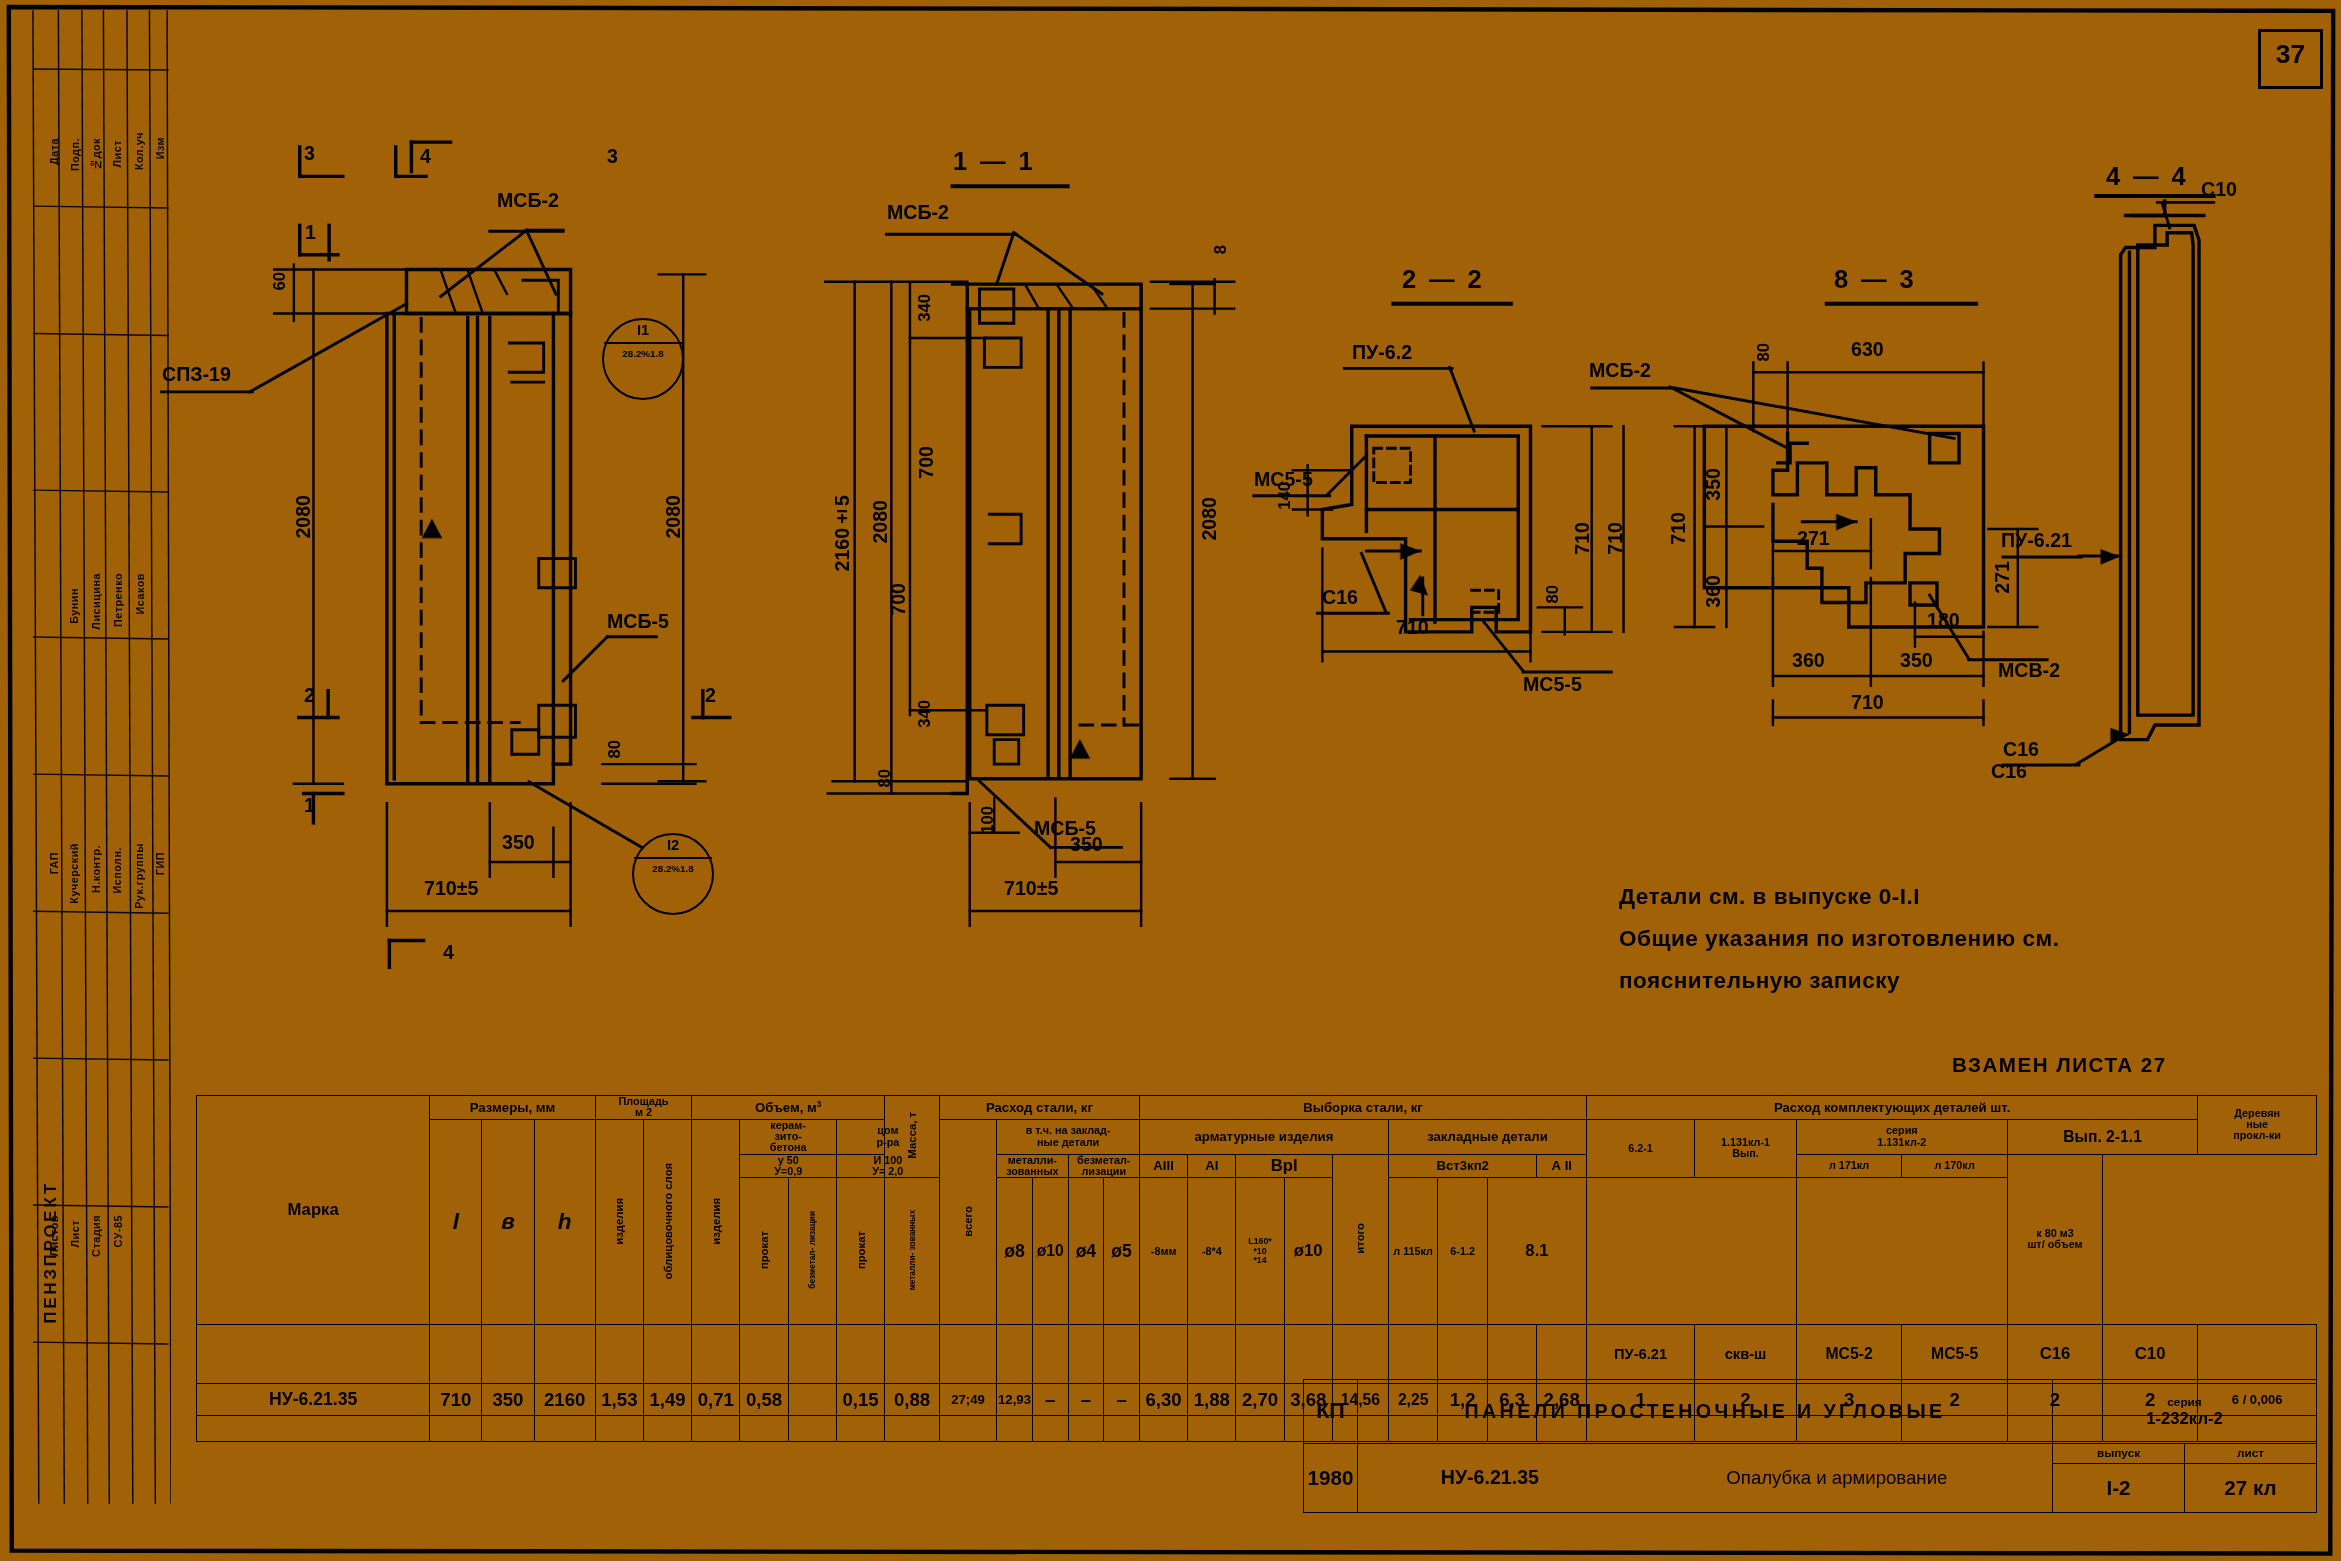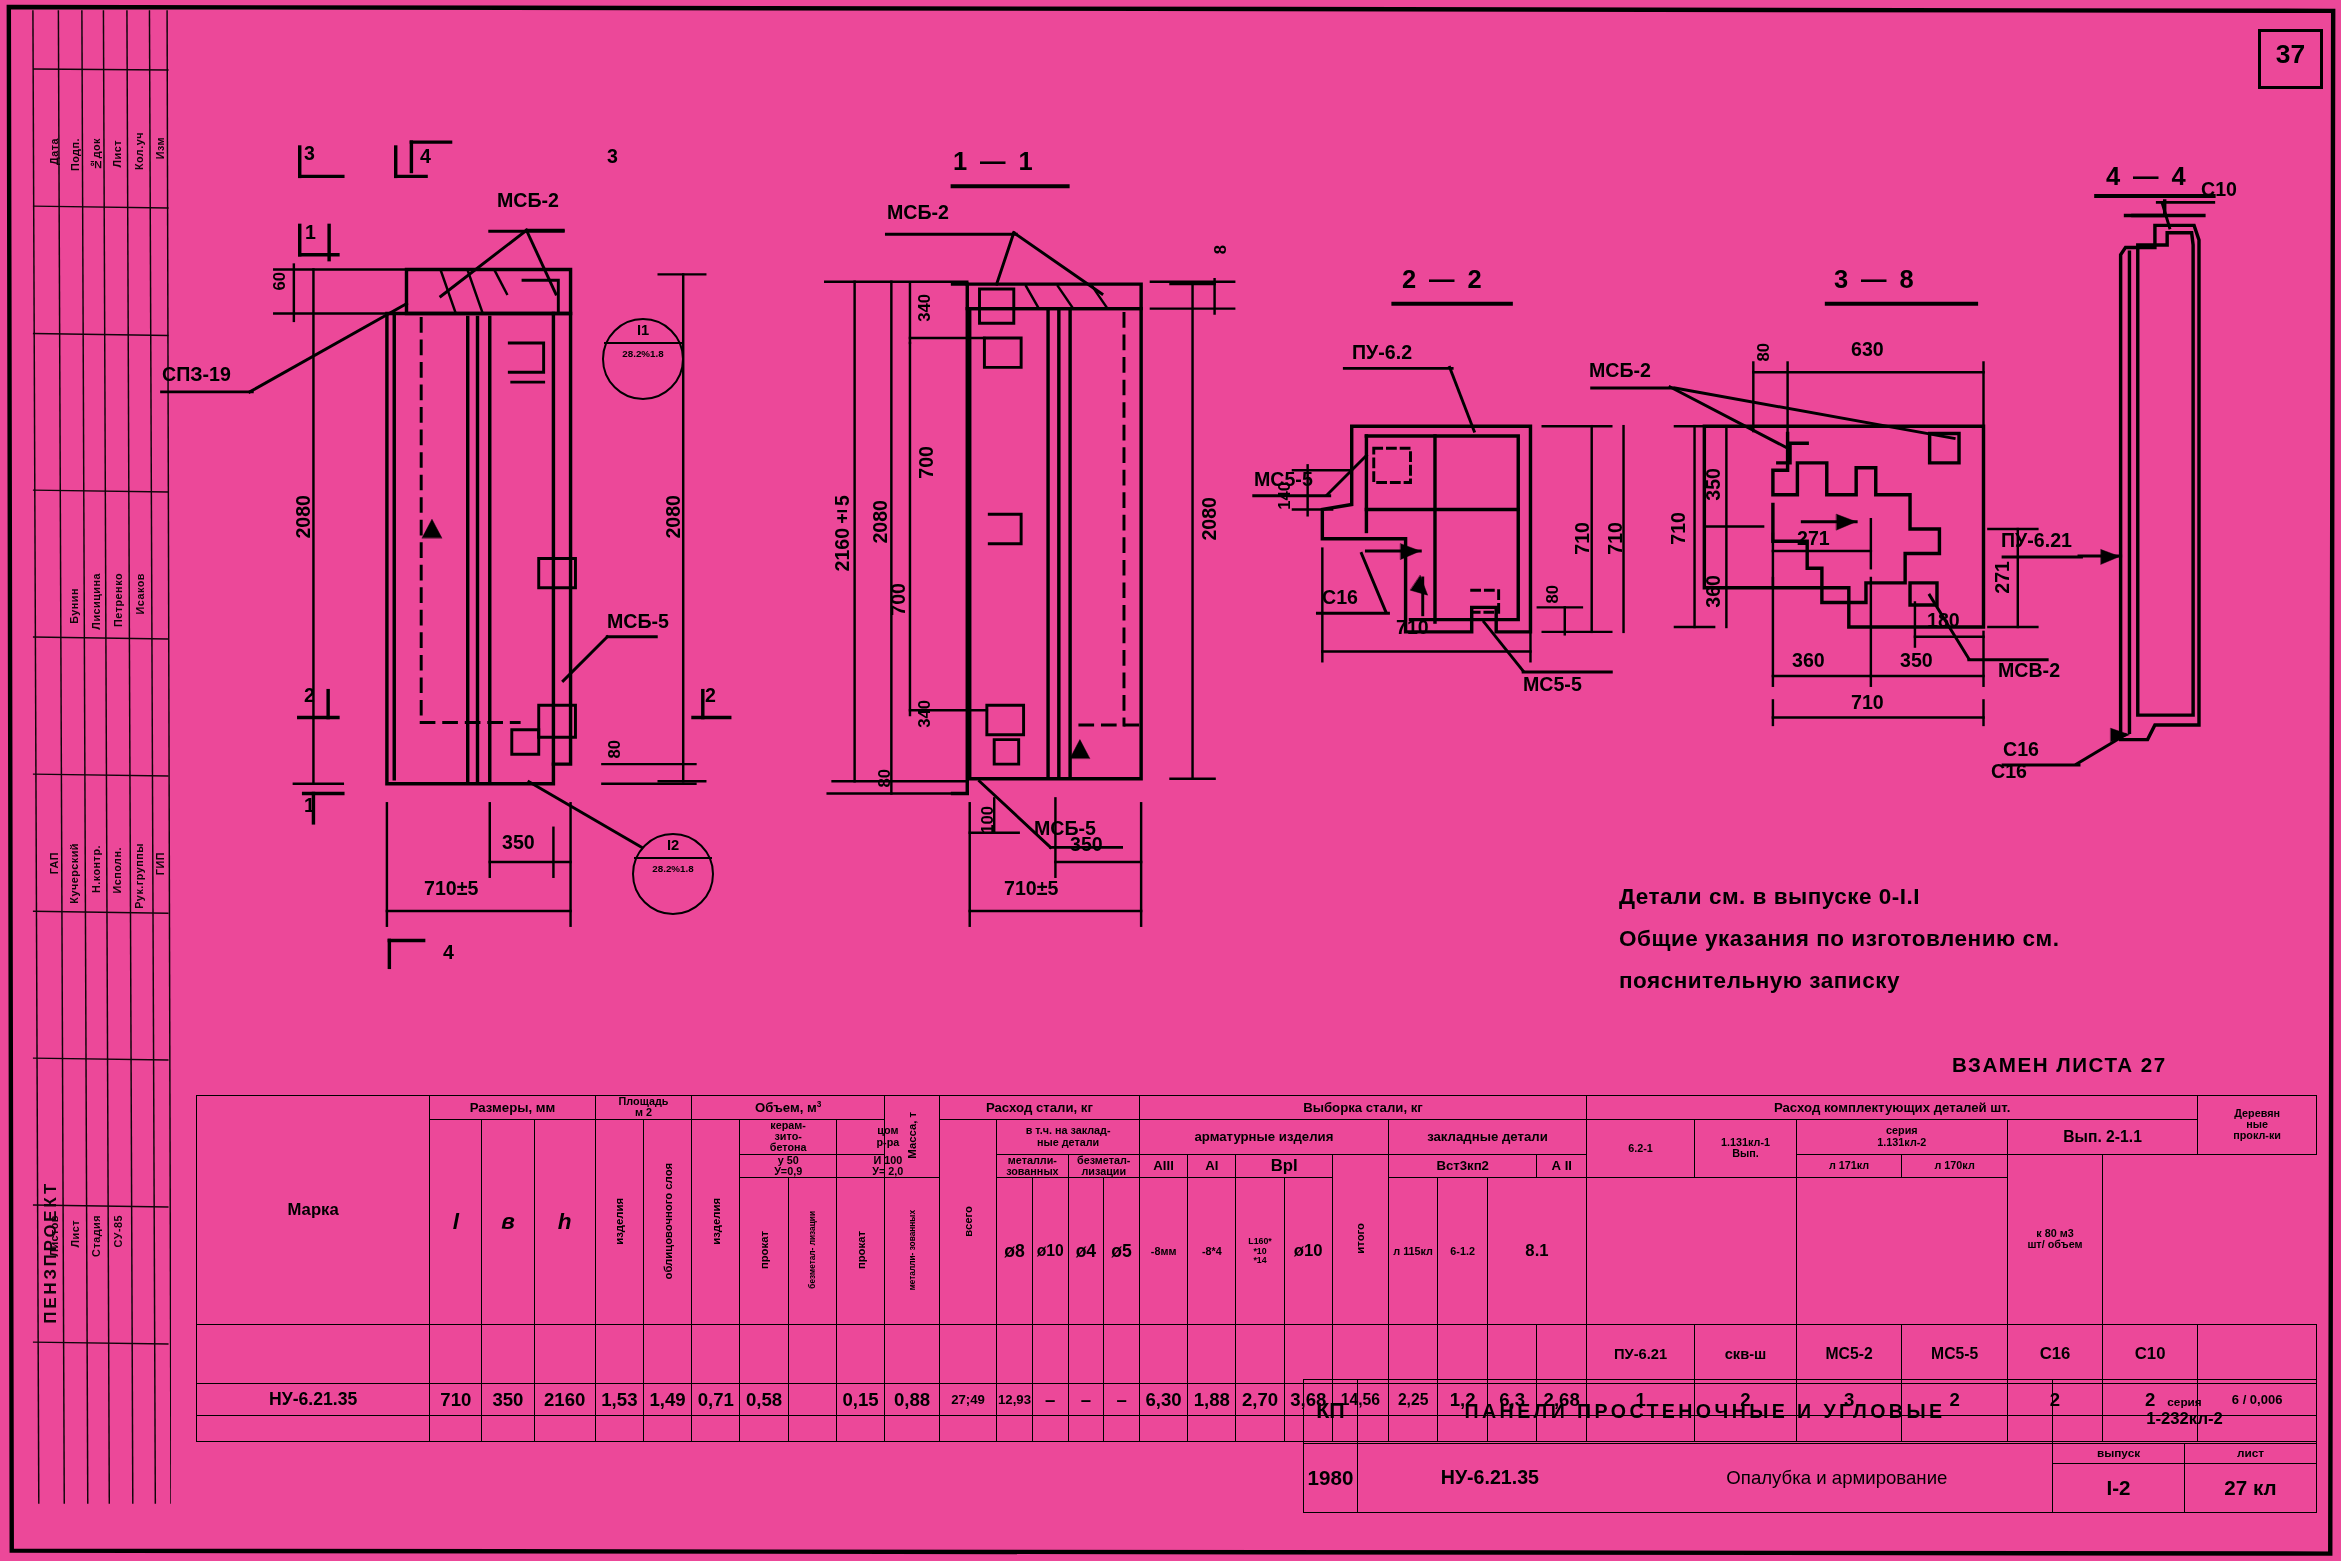--- a/index.html
+++ b/index.html
@@ -1,20 +1,20 @@
 <!DOCTYPE html>
 <html style="font-size:7.8px"><head>
 <meta charset="utf-8">
 <style>
   html,body{margin:0;padding:0;background:#fff;}
   body{font-family:"Liberation Sans",sans-serif;}
   #sheet{
     position:relative;
     width:2342px;height:1562px;
-    background:#ec4899;
+    background:#a16207;
     overflow:hidden;
   }
   .abs{position:absolute;}
   svg.layer{position:absolute;left:0;top:0;width:2342px;height:1562px;pointer-events:none;}
   
   .t{
     position:absolute;
     font-family:"Liberation Sans",sans-serif;
     color:#000;
     white-space:pre;
@@ -451,21 +451,21 @@
   <div class="t lbl" style="left:1352px;top:343px;">ПУ-6.2</div>
   <div class="t lbl" style="left:1254px;top:470px;">МС5-5</div>
   <div class="t lbl" style="left:1322px;top:588px;">С16</div>
   <div class="t lbl" style="left:1523px;top:675px;">МС5-5</div>
   <div class="t dimsm vt" style="left:1277px;top:482px;">140</div>
   <div class="t dim vt" style="left:1573px;top:522px;">710</div>
   <div class="t dim vt" style="left:1606px;top:522px;">710</div>
   <div class="t dimsm vt" style="left:1545px;top:585px;">80</div>
   <div class="t dim" style="left:1396px;top:618px;">710</div>
 
-  <div class="t secttl" style="left:1834px;top:267px;">3 — 8</div>
+  <div class="t secttl" style="left:1834px;top:267px;">8 — 3</div>
   <div class="t lbl" style="left:1589px;top:361px;">МСБ-2</div>
   <div class="t lbl" style="left:1998px;top:661px;">МСВ-2</div>
   <div class="t lbl" style="left:1991px;top:762px;">С16</div>
 
   <div class="t dimsm vt" style="left:1756px;top:343px;">80</div>
   <div class="t dim" style="left:1851px;top:340px;">630</div>
   <div class="t dim vt" style="left:1669px;top:512px;">710</div>
   <div class="t dim vt" style="left:1704px;top:468px;">350</div>
   <div class="t dim vt" style="left:1704px;top:575px;">360</div>
   <div class="t dim" style="left:1797px;top:529px;">271</div>

